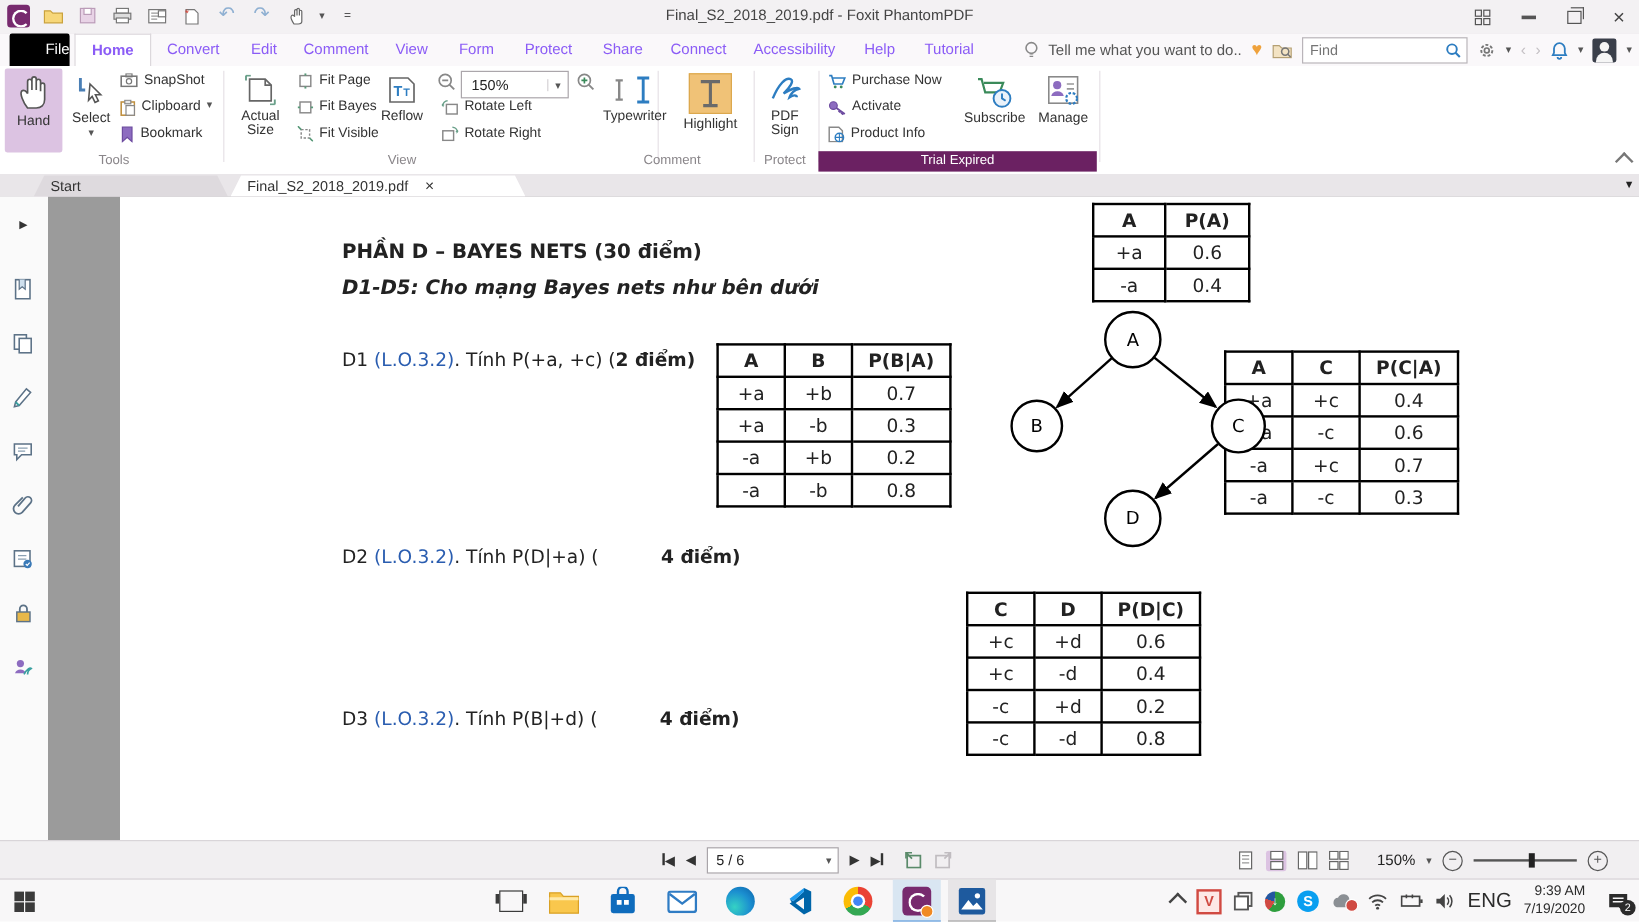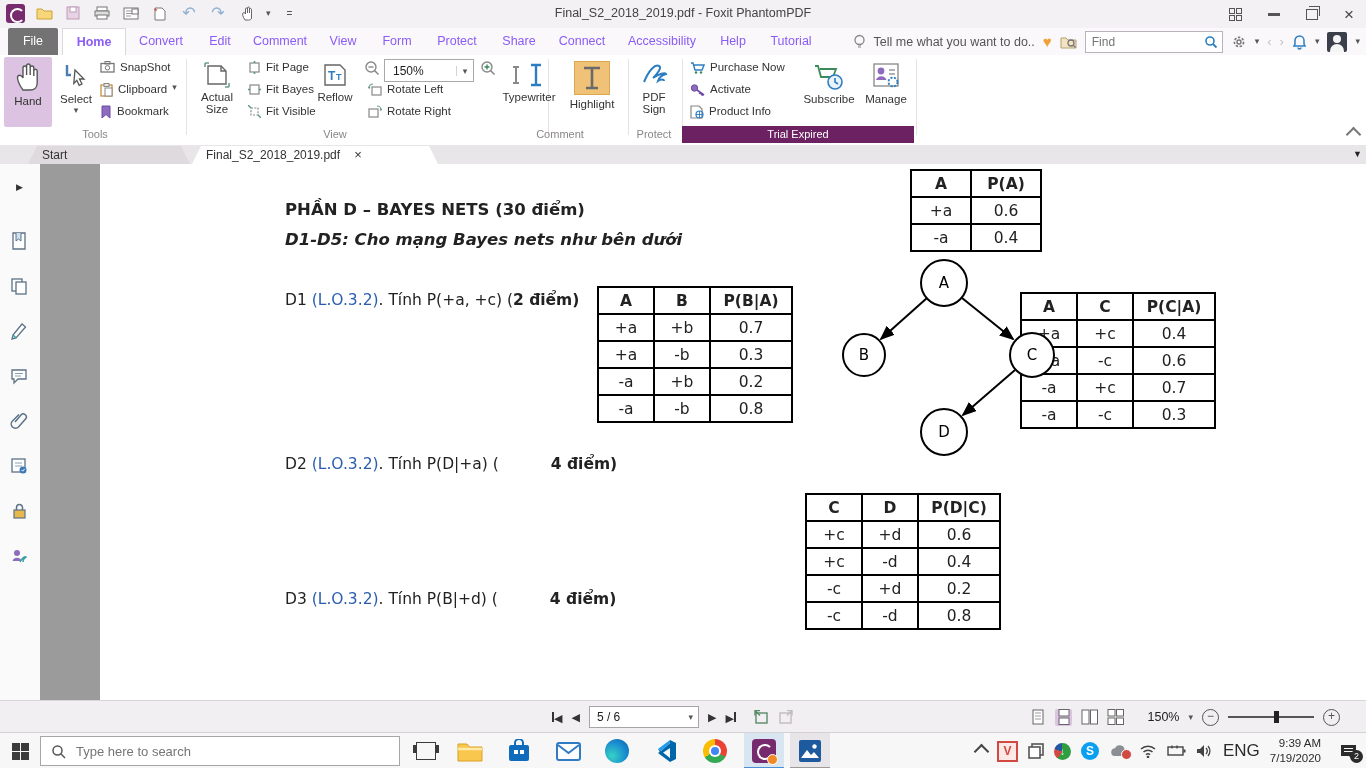--- a/index.html
+++ b/index.html
@@ -22,21 +22,21 @@
   .ribopts i:nth-child(1){left:0;top:0}.ribopts i:nth-child(2){right:0;top:0}
   .ribopts i:nth-child(3){left:0;bottom:0}.ribopts i:nth-child(4){right:0;bottom:0}
   .minbtn{width:12px;height:3px;background:#555;}
   .restorebtn{width:10px;height:9px;border:1.5px solid #555;position:relative;}
   .restorebtn::before{content:"";position:absolute;left:2px;top:-4px;width:10px;height:9px;border:1.5px solid #555;border-bottom:none;border-left:none;}
   .closebtn{font-size:17px;color:#444;line-height:1;}
 
   
   .tabrow{position:absolute;left:0;top:28px;width:1366px;height:27px;background:#faf8fa;}
   .rtab{position:absolute;top:0;height:27px;line-height:27px;text-align:center;font-size:12.5px;color:#8b5cf6;}
-  .rtab.file{background:#737373;color:#fff;border-radius:2px 2px 0 0;}
+  .rtab.file{background:#000000;color:#fff;border-radius:2px 2px 0 0;text-align:right;}
   .rtab.active{background:#fff;border:1px solid #dcd8dc;border-bottom:none;font-weight:bold;}
   .tellme-wrap{position:absolute;right:0;top:0;height:27px;display:flex;align-items:center;gap:8px;padding-right:6px;}
   .tellme-text{font-size:12.5px;color:#555;}
   .findbox{width:128px;height:20px;border:1px solid #b9b4b9;background:#fff;display:flex;align-items:center;padding:0 4px;}
   .findbox input{border:none;outline:none;flex:1;font-size:12px;font-family:"Liberation Sans",sans-serif;color:#333;width:90px;background:transparent;}
   .caret{font-size:9px;color:#555;line-height:1;}
   .navarrow{font-size:13px;color:#c4c0c4;}
   .avatar{width:20px;height:20px;background:#3a3f4a;border-radius:2px;position:relative;overflow:hidden;}
   .avatar::before{content:"";position:absolute;left:6px;top:3px;width:8px;height:8px;border-radius:50%;background:#f5f5f5;}
   .avatar::after{content:"";position:absolute;left:3px;top:12px;width:14px;height:9px;border-radius:7px 7px 0 0;background:#f5f5f5;}
@@ -691,29 +691,20 @@
 
 <div class="taskbar">
   <div class="tb" style="left:0;width:40px;justify-content:center;">
     <span class="startflag">
         <i></i>
         <i></i>
         <i></i>
         <i></i>
       </span>
   </div>
-  <div class="tb" style="left:40px;">
-    <div class="searchbox">
-      <svg width="15" height="15">
-          <circle cx="6.5" cy="6.5" r="4.5" fill="none" stroke="#555" stroke-width="1.5"></circle>
-          <path d="M10 10 l4 4" stroke="#555" stroke-width="1.5"></path>
-        </svg>
-      <input placeholder="Type here to search" style="">
-    </div>
-  </div>
   <div class="tb appbtn" style="left:406px;">
       <span class="taskview"></span>
     </div>
 
   <div class="tb appbtn" style="left:450px;">
     <svg width="26" height="22">
         <path d="M1 4 h9 l2.5 3 H25 v14 h-24 z" fill="#f9c74d" stroke="#d9a125"></path>
         <path d="M1 9 h24" stroke="#ffe9a8" stroke-width="2.5"></path>
       </svg>
     </div>

